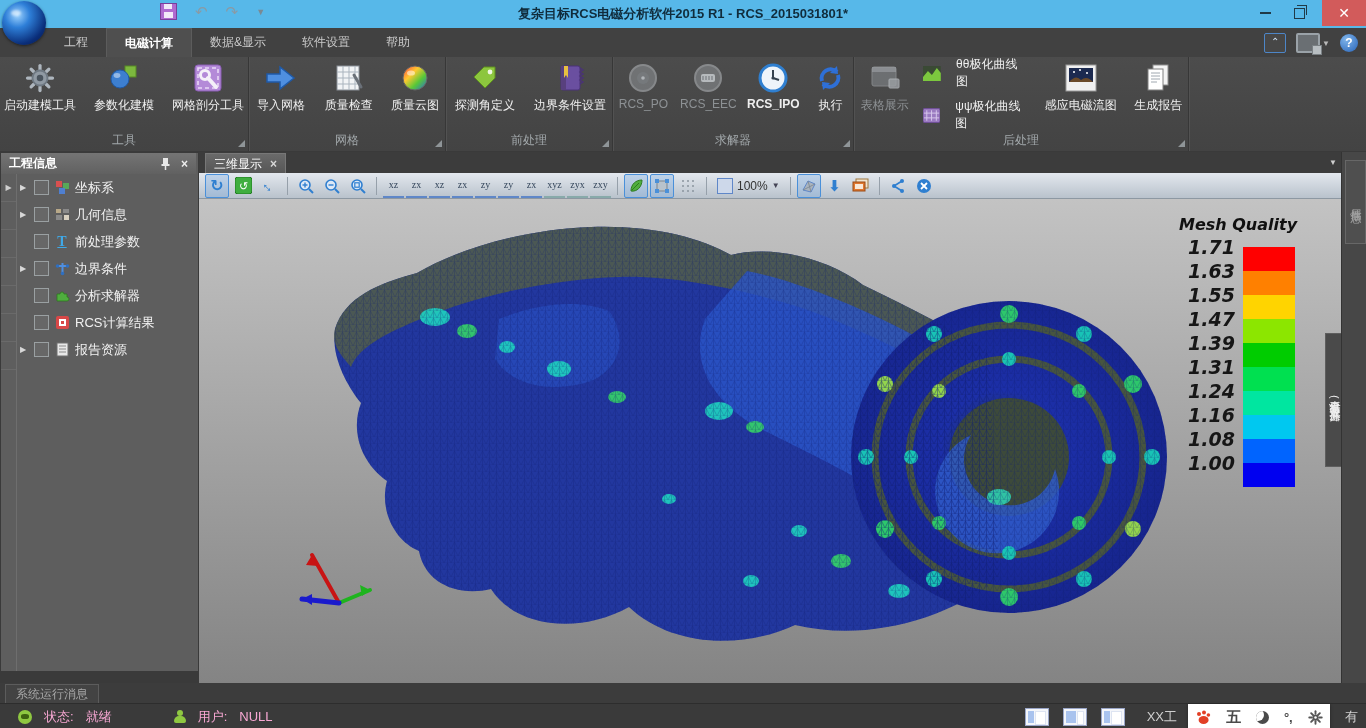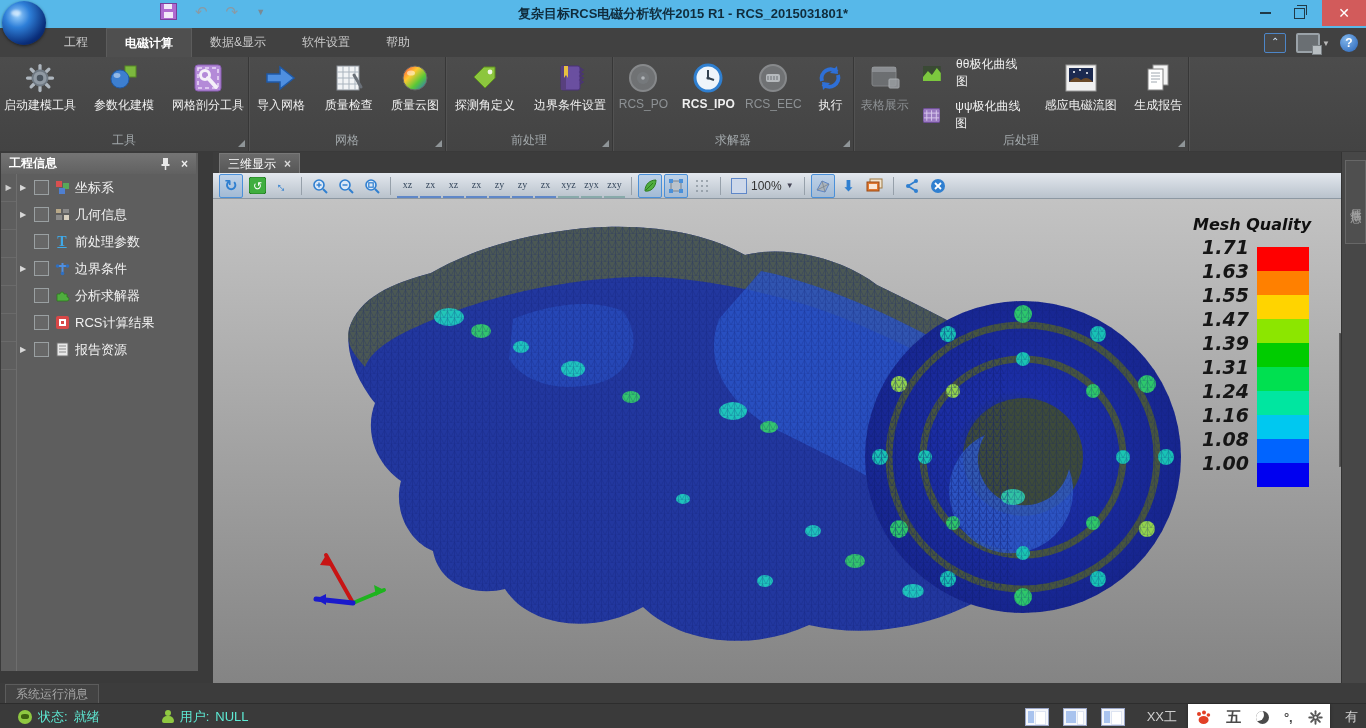--- a/index.html
+++ b/index.html
@@ -56,21 +56,21 @@
   .lp-icons{display:flex;gap:10px;margin-right:8px;align-items:center}
   .tree{left:0;top:21px;right:0;bottom:0;position:absolute}
   .gutter{position:absolute;left:0;top:0;width:15px;bottom:0;border-right:1px solid #6e6e6e}
   .gut-row{height:27px;border-bottom:1px solid #6a6a6a;display:flex;align-items:center;justify-content:center}
   .trow{position:absolute;left:16px;right:2px;height:27px;display:flex;align-items:center;gap:5px}
   .texp{width:12px;font-size:8px;color:#d8d8d8;text-align:center}
   .tchk{width:13px;height:13px;border:1px solid #9aa0a2;background:rgba(255,255,255,.06)}
   .tico{width:16px;height:16px;display:flex;align-items:center;justify-content:center}
   .tlbl{font-size:13px;color:#f2f2f2;white-space:nowrap}
   
-  .docarea{left:213px;top:152px;width:1144px;height:531px}
+  .docarea{left:199px;top:152px;width:1144px;height:531px}
   .doctabs{left:0;top:0;width:100%;height:21px;background:#3c3c3c;border-bottom:1px solid #2f2f2f}
   .doctab{position:absolute;left:6px;top:1px;height:20px;padding:0 8px;background:linear-gradient(#6a6a6a,#555);border:1px solid #777;border-bottom:none;display:flex;align-items:center;gap:8px}
   .doctab span{font-size:12px;color:#fff}
   .doctab .x{color:#d8d8d8;font-size:12px;font-weight:bold}
   .tab-overflow{position:absolute;right:6px;top:6px;font-size:8px;color:#cfcfcf}
   .viewbar{left:0;top:21px;width:100%;height:26px;background:linear-gradient(#e3e8ee,#b9c2cc);border-bottom:1px solid #8d98a2;display:flex;align-items:center;gap:2px;padding-left:6px;box-sizing:border-box}
   .vsep{width:1px;height:18px;background:#96a0aa;margin:0 4px}
   .vbtn{width:22px;height:22px;display:flex;align-items:center;justify-content:center;border:1px solid transparent;border-radius:2px}
   .vbtn.sel{border-color:#4a90d9;background:rgba(110,165,230,.30)}
   .axbtn{width:21px;height:22px;display:flex;align-items:center;justify-content:center;font-size:10px;color:#33455a;font-family:Liberation Serif, serif;border-bottom:2px solid #5f87c8}
@@ -87,21 +87,21 @@
   
   .resulttab{position:absolute;right:0;top:181px;width:17px;height:132px;background:#4a4a4a;border:1px solid #5e5e5e;border-right:none;display:flex;align-items:center;justify-content:center}
   .vtext{writing-mode:vertical-rl;font-size:11px;color:#f0f0f0;letter-spacing:1px}
   .rightstrip{left:1341px;top:152px;width:25px;height:531px;background:#474747;border-left:1px solid #333}
   .proptab{position:absolute;left:3px;top:8px;width:19px;height:82px;background:#4f4f4f;border:1px solid #676767;display:flex;align-items:center;justify-content:center}
   .proptab .vtext{color:#a2a2a2}
   
   .msgrow{left:0;top:683px;width:1366px;height:20px;background:#3c3c3c}
   .msgtab{position:absolute;left:5px;top:1px;height:18px;padding:0 10px;border:1px solid #5c5c5c;border-bottom:none;background:#434343;font-size:12px;color:#a8a8a8;line-height:18px}
   .statusbar{left:0;top:703px;width:1366px;height:25px;background:#3a3a3a;border-top:1px solid #2d2d2d;display:flex;align-items:center}
-  .stitem{display:flex;align-items:center;gap:6px;font-size:13px;color:#5eead4}
+  .stitem{display:flex;align-items:center;gap:12px;font-size:13px;color:#f9a8d4}
   .stico{width:14px;height:14px;border-radius:50%;background:#8fc841;position:relative}
   .stico::after{content:"";position:absolute;left:3px;top:4px;width:8px;height:5px;border-radius:40%;background:#3e6210}
   .usrico{width:12px;height:13px;position:relative}
   .usrico::before{content:"";position:absolute;left:3px;top:0;width:6px;height:6px;border-radius:50%;background:#8fc841}
   .usrico::after{content:"";position:absolute;left:0;top:6px;width:12px;height:7px;border-radius:5px 5px 2px 2px;background:#8fc841}
   .laybtn{width:24px;height:18px;background:#f4f6fa;border:1px solid #9aa6c8;display:flex;padding:2px;box-sizing:border-box;gap:1px}
   .laybtn .b{background:#a9c3ee;height:100%}
   .laybtn .w{background:#fff;height:100%;flex:1;border:1px solid #dde4f2}
   .ime{position:absolute;left:1178px;top:-3px;width:142px;height:28px;background:#fff;box-shadow:0 1px 3px rgba(0,0,0,.4);display:flex;align-items:center;justify-content:space-around;z-index:5}
   .ime .wubi{font-size:15px;color:#4a4a4a;font-weight:bold}
@@ -281,45 +281,45 @@
       <div class="rbtn disabled" style="width:62px">
         <span class="ric">
           <svg width="32" height="32" viewBox="0 0 32 32">
               <circle cx="16" cy="16" r="13" fill="#8f9397" stroke="#b8bcc0" stroke-width="2" opacity=".55"></circle>
               <circle cx="16" cy="16" r="6" fill="#7a7e82" opacity=".6"></circle>
               <circle cx="16" cy="16" r="1.8" fill="#b0b4b8"></circle>
             </svg>
         </span>
         <span class="rlbl">RCS_PO</span>
       </div>
-      <div class="rbtn" style="width:62px">
-        <span class="ric">
-          <svg width="32" height="32" viewBox="0 0 32 32">
-              <circle cx="16" cy="16" r="13" fill="#eef4fa" stroke="#2f7fd0" stroke-width="3"></circle>
-              <line x1="16" y1="16" x2="16" y2="8" stroke="#33414f" stroke-width="2"></line>
-              <line x1="16" y1="16" x2="22" y2="18" stroke="#33414f" stroke-width="2"></line>
-              <circle cx="16" cy="16" r="1.6" fill="#33414f"></circle>
-            </svg>
-        </span>
-        <span class="rlbl" style="font-weight:bold">RCS_IPO</span>
-      </div>
       <div class="rbtn disabled" style="width:62px">
         <span class="ric">
           <svg width="32" height="32" viewBox="0 0 32 32">
               <circle cx="16" cy="16" r="13" fill="#8f9397" stroke="#b8bcc0" stroke-width="2" opacity=".55"></circle>
               <rect x="9" y="12" width="14" height="8" rx="2" fill="#c8ccd0" opacity=".8"></rect>
               <g stroke="#7a7e82" stroke-width="1.2">
                 <line x1="11" y1="14" x2="11" y2="18"></line>
                 <line x1="14" y1="14" x2="14" y2="18"></line>
                 <line x1="17" y1="14" x2="17" y2="18"></line>
                 <line x1="20" y1="14" x2="20" y2="18"></line>
               </g>
             </svg>
         </span>
         <span class="rlbl">RCS_EEC</span>
+      </div>
+      <div class="rbtn" style="width:62px">
+        <span class="ric">
+          <svg width="32" height="32" viewBox="0 0 32 32">
+              <circle cx="16" cy="16" r="13" fill="#eef4fa" stroke="#2f7fd0" stroke-width="3"></circle>
+              <line x1="16" y1="16" x2="16" y2="8" stroke="#33414f" stroke-width="2"></line>
+              <line x1="16" y1="16" x2="22" y2="18" stroke="#33414f" stroke-width="2"></line>
+              <circle cx="16" cy="16" r="1.6" fill="#33414f"></circle>
+            </svg>
+        </span>
+        <span class="rlbl" style="font-weight:bold">RCS_IPO</span>
       </div>
       <div class="rbtn" style="width:46px">
         <span class="ric">
           <svg width="30" height="30" viewBox="0 0 30 30">
               <path d="M7 18 A9 9 0 0 1 22 9" fill="none" stroke="#2e6fd6" stroke-width="4"></path>
               <path d="M22 3 l1 8 -8 -1 z" fill="#2e6fd6"></path>
               <path d="M23 12 A9 9 0 0 1 8 21" fill="none" stroke="#2e6fd6" stroke-width="4"></path>
               <path d="M8 27 l-1 -8 8 1 z" fill="#2e6fd6"></path>
             </svg>
         </span>

